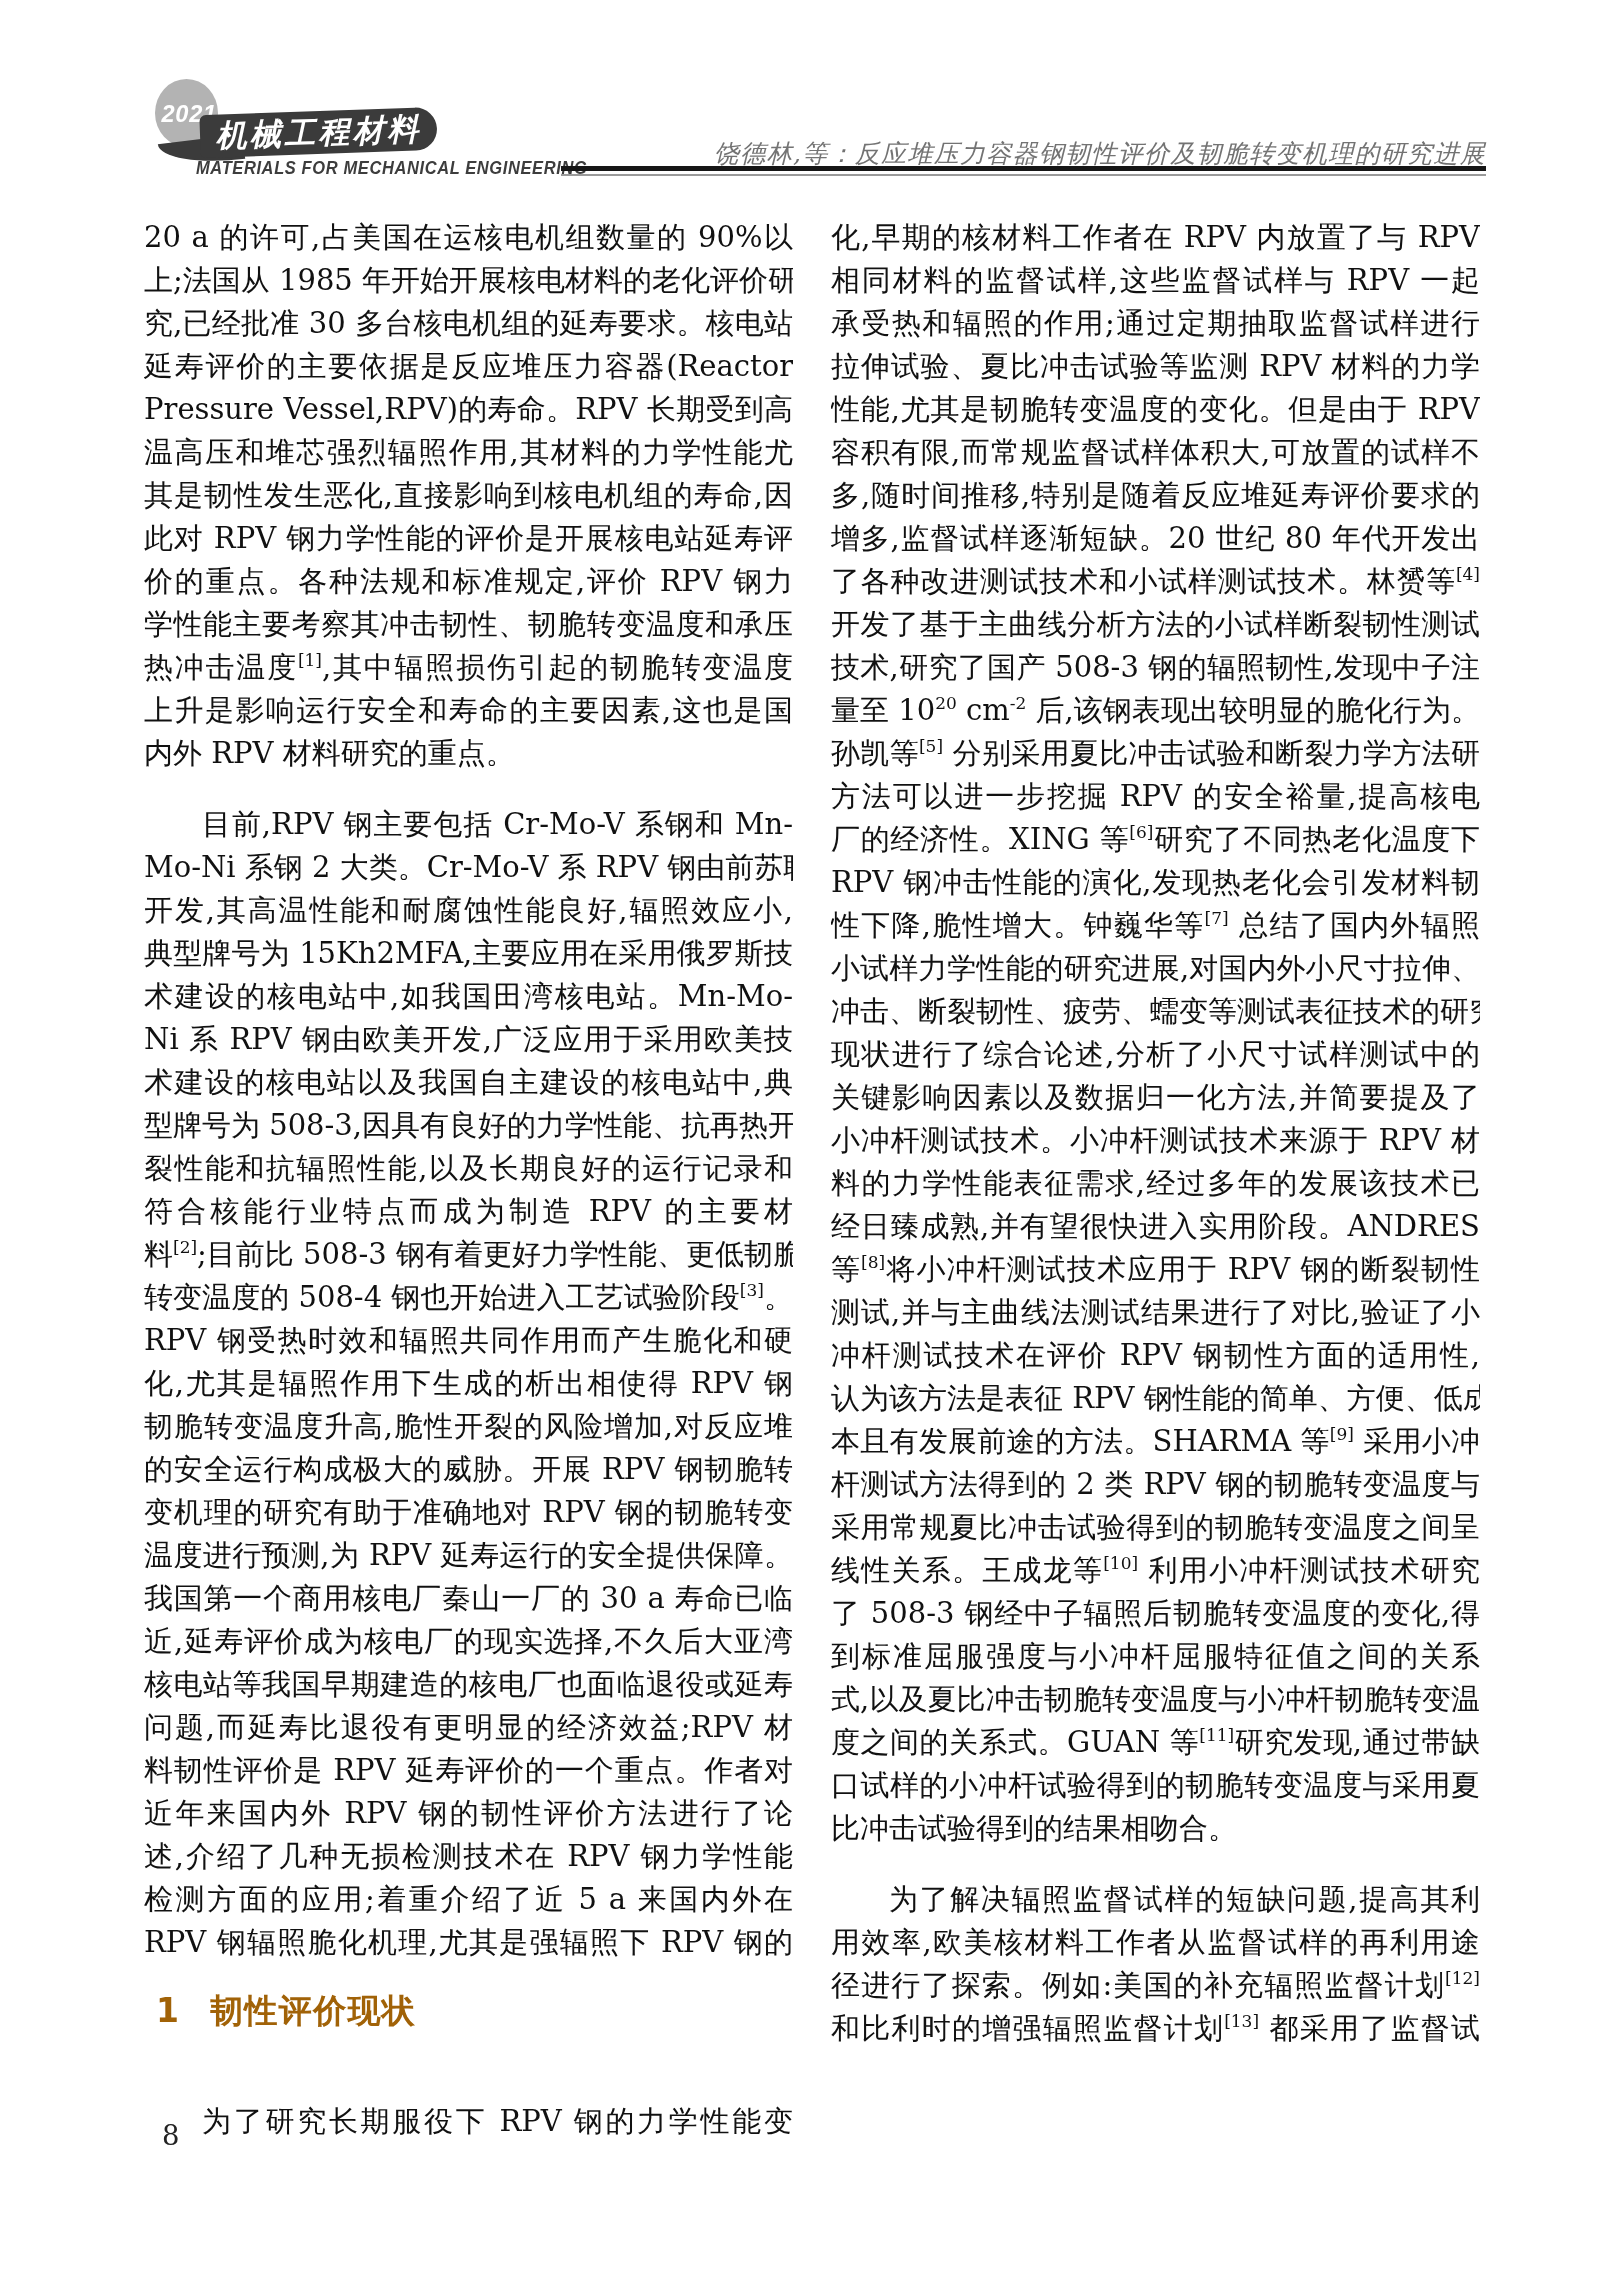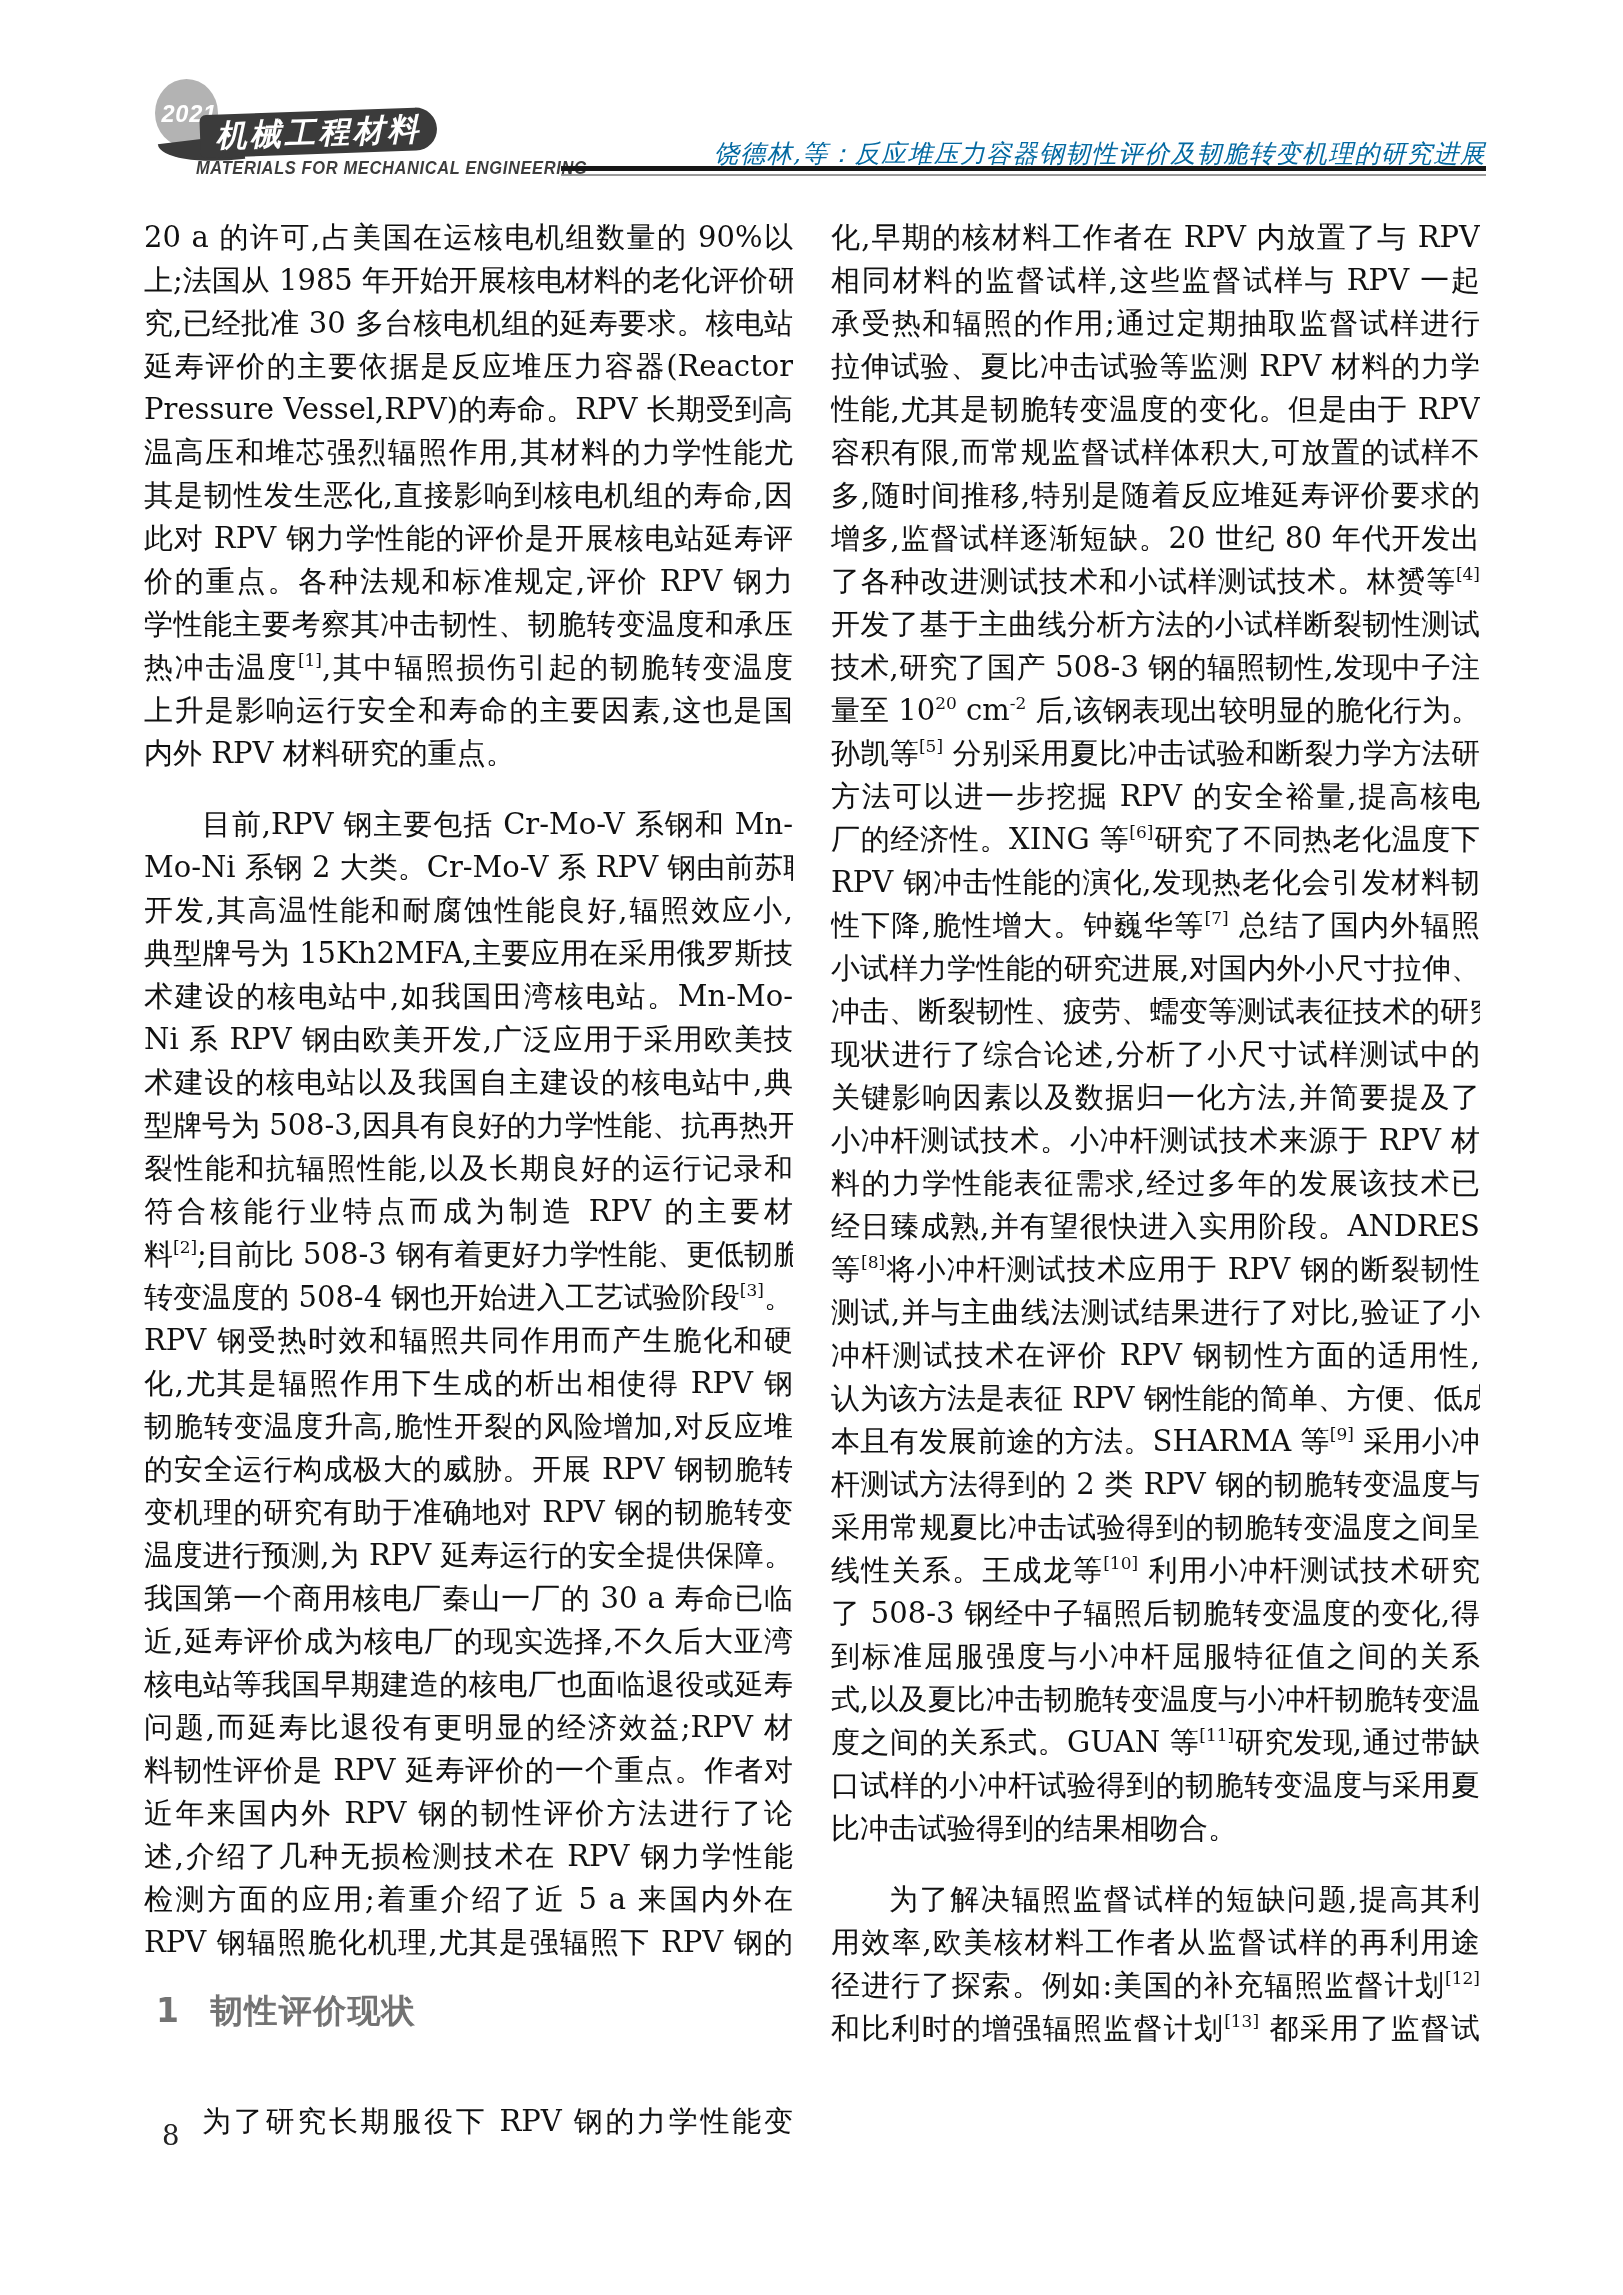--- a/index.html
+++ b/index.html
@@ -34,42 +34,42 @@
     color:#fff; letter-spacing:3.3px; white-space:nowrap;
   }
   .journal-en {
     position:absolute; left:196px; top:157px;
     font:italic 700 18.3px "Liberation Sans","DejaVu Sans",sans-serif;
     color:#3d3d3d; letter-spacing:0.7px; white-space:nowrap;
     transform:scaleX(0.9); transform-origin:left center;
   }
   .running-title {
     position:absolute; right:137px; top:137px;
-    font:italic 25px "DejaVu Serif","Liberation Serif",serif; color:#0369a1;
+    font:italic 25px "DejaVu Serif","Liberation Serif",serif; color:#737373;
     letter-spacing:1.3px; white-space:nowrap;
   }
   .rule-thick { position:absolute; left:561px; top:166px; width:925px; height:5.2px; background:#161616; }
   .rule-thin  { position:absolute; left:561px; top:174px; width:925px; height:2px; background:#9a9a9a; }
   
   .col { position:absolute; width:649px; }
   .col-left  { left:144px;  top:216px; }
   .col-right { left:831px; top:216px; }
   .col-left-after { left:144px; top:2072px; }
   .line {
     height:43px; line-height:43px; font-size:29px;
     text-align:justify; text-align-last:justify; text-justify:inter-character;
     overflow:hidden; white-space:nowrap;
   }
   .line.end { text-align-last:left; }
   .line.ind { text-indent:58px;margin-top:28px; }
   .line sup { font-size:17px; line-height:0; vertical-align:super; }
   
   .section-heading {
     position:absolute; left:156px; top:1989px; width:649px; margin:0;
-    font:700 33px "DejaVu Sans","Liberation Sans",sans-serif; color:#737373;
+    font:700 33px "DejaVu Sans","Liberation Sans",sans-serif; color:#a16207;
     letter-spacing:1.3px;
   }
   .section-heading .sec-num { margin-right:30px; }
   
   .page-number {
     position:absolute; left:162px; top:2119px;
     font-size:27.5px; color:#222;
   }
 </style>
 </head>

